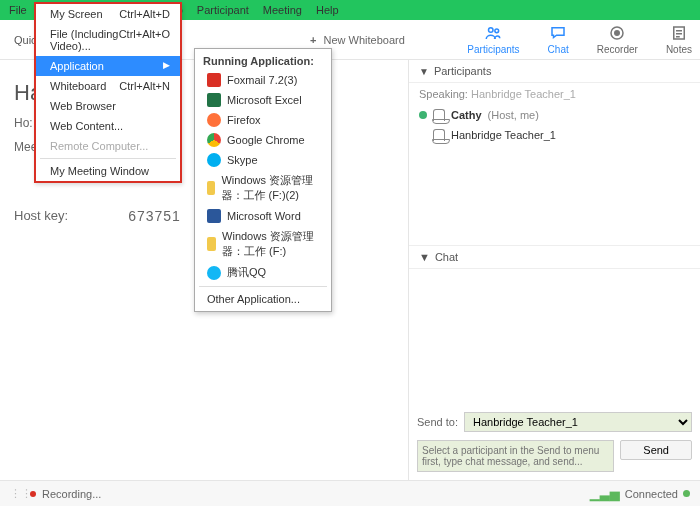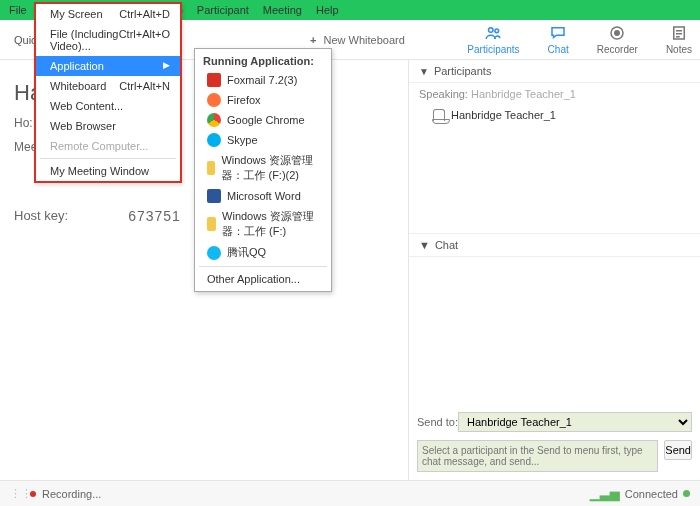--- a/index.html
+++ b/index.html
@@ -54,25 +54,25 @@
 .speaking .name { color: #aaa; }
 .plist { padding: 0 10px; }
 .prow { display: flex; align-items: center; gap: 6px; padding: 4px 0; font-size: 11px; }
 .prow .dot { width: 8px; height: 8px; border-radius: 50%; background: #3cb371; }
 .prow .hs { width: 12px; height: 12px; border: 1px solid #888; border-radius: 3px 3px 0 0; border-bottom: none; position: relative; }
 .prow .hs::after { content: ""; position: absolute; left: -2px; bottom: -3px; width: 16px; height: 3px; border: 1px solid #888; border-radius: 0 0 4px 4px; }
 .prow .nm { font-weight: 600; }
 .prow .meta { color: #888; font-weight: normal; }
 .chat-hdr { display: flex; align-items: center; gap: 5px; padding: 5px 10px; border-top: 1px solid #eee; border-bottom: 1px solid #eee; color: #555; font-size: 11px; }
 
-.send-row { padding: 4px 8px; display: flex; align-items: center; gap: 0; font-size: 11px; color: #666; }
+.send-row { padding: 4px 8px; display: flex; align-items: center; gap: 6px; font-size: 11px; color: #666; }
 .send-row select { flex: 1; font-size: 11px; background: #e8f0dc; border: 1px solid #ccc; padding: 2px 4px; }
 .msg-row { padding: 4px 8px 8px; display: flex; gap: 6px; }
 .msg-row textarea { flex: 1; font-size: 10px; color: #999; background: #e8f0dc; border: 1px solid #ccc; padding: 4px; height: 32px; resize: none; }
-.msg-row button { font-size: 11px; padding: 2px 0; height: 20px; align-self: flex-start; background: #f5f5f5; border: 1px solid #ccc; border-radius: 2px; }
+.msg-row button { font-size: 11px; padding: 2px 22px; height: 20px; align-self: flex-start; background: #f5f5f5; border: 1px solid #ccc; border-radius: 2px; }
 
 
 .statusbar { position: absolute; bottom: 0; left: 0; right: 0; height: 26px; background: #f7f7f7; border-top: 1px solid #e5e5e5; display: flex; align-items: center; padding: 0 10px; font-size: 11px; color: #666; }
 .statusbar .rec-dot { width: 6px; height: 6px; border-radius: 50%; background: #d93025; margin-right: 6px; }
 .statusbar .conn { margin-left: auto; display: flex; align-items: center; gap: 5px; }
 .statusbar .conn .bar { color: #5cb85c; font-size: 13px; }
 .statusbar .conn .gdot { width: 7px; height: 7px; border-radius: 50%; background: #5cb85c; }
 
 .ico-sq { width: 14px; height: 14px; border-radius: 2px; }
 </style>
@@ -154,39 +154,43 @@
         </div>
       <div class="mi hl">
           <span>Application</span>
           <span class="arrow">▶</span>
         </div>
       <div class="mi">
           <span>Whiteboard</span>
           <span>Ctrl+Alt+N</span>
         </div>
       <div class="mi">
+          <span>Web Browser</span>
+        </div>
+      <div class="mi">
           <span>Web Content...</span>
-        </div>
-      <div class="mi">
-          <span>Web Browser</span>
         </div>
       <div class="mi disabled">
           <span>Remote Computer...</span>
         </div>
       <hr>
       <div class="mi">
           <span>My Meeting Window</span>
         </div>
     </div>
 
     <div class="app-menu">
       <div class="hdr">Running Application:</div>
       <div class="ai">
           <span class="ico ico-sq" style="background:#d93025"></span>
           <span>Foxmail 7.2(3)</span>
+        </div>
+      <div class="ai">
+          <span class="ico ico-sq" style="background:#217346"></span>
+          <span>Microsoft Excel</span>
         </div>
       <div class="ai">
           <span class="ico ico-sq" style="background:#ff7139;border-radius:50%"></span>
           <span>Firefox</span>
         </div>
       <div class="ai">
           <span class="ico ico-sq" style="background:conic-gradient(#ea4335 0 120deg,#fbbc05 120deg 240deg,#34a853 240deg);border-radius:50%"></span>
           <span>Google Chrome</span>
         </div>
       <div class="ai">
@@ -219,20 +223,26 @@
   <div class="right">
     <div class="r-section-hdr">
       <span class="chev">▼</span>
       <span>Participants</span>
     </div>
     <div class="speaking">
       <span>Speaking:</span>
       <span class="name">Hanbridge Teacher_1</span>
     </div>
     <div class="plist">
+      <div class="prow">
+        <span class="dot"></span>
+        <span class="hs"></span>
+        <span class="nm">Cathy</span>
+        <span class="meta">(Host, me)</span>
+      </div>
       <div class="prow">
         <span style="width:8px"></span>
         <span class="hs"></span>
         <span>Hanbridge Teacher_1</span>
       </div>
     </div>
 
     <div style="flex:1"></div>
 
     <div class="chat-hdr">

